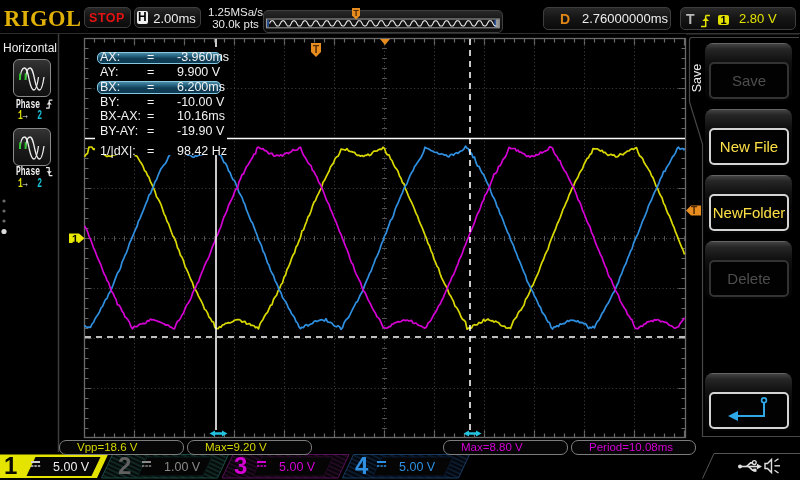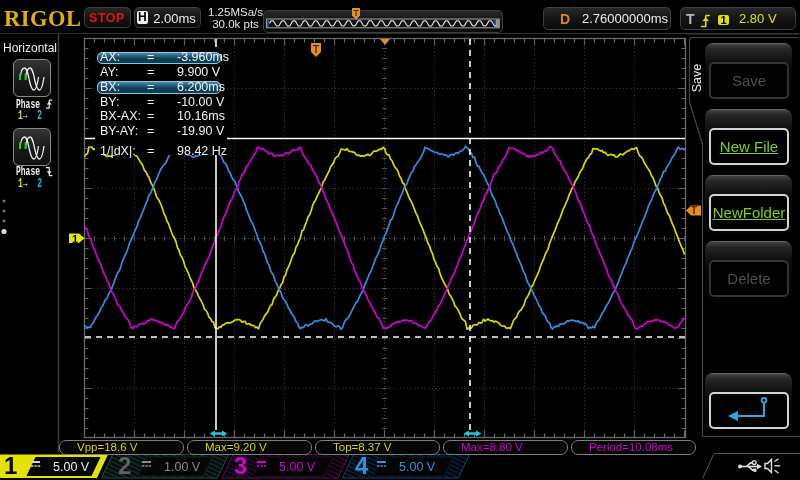--- a/index.html
+++ b/index.html
@@ -37,21 +37,21 @@
 .mlab { position:absolute; left:5px; }
 .meq  { position:absolute; left:52px; }
 .mval { position:absolute; left:66px;margin-left:16px; }
 .mpill { position:absolute; left:2px; width:124px; height:12.5px; border-radius:5px;
   background:linear-gradient(180deg,#4d8aa5 0,#2a6a88 25%,#113f58 55%,#0d3b54 100%);
   border:1.3px solid #86c8e0; }
 .pill { position:absolute; top:440px; width:125px; height:14.5px; border:1px solid #7d7d7d;
   border-radius:7px; background:#060606; font-size:11.5px; line-height:13.5px; padding-left:17px; }
 .menu-btn { position:absolute; left:709px; width:80px; height:37px; background:#020202;
   border-radius:5px; font-size:15px; text-align:center; line-height:34px; }
-.mb-on  { border:2px solid #d4d4d4; color:#84cc16;text-decoration:underline; }
+.mb-on  { border:2px solid #d4d4d4; color:#fde047; }
 .mb-off { border:2px solid #333333; color:#4e4e4e; }
 .keycap { position:absolute; left:704.5px; width:87.5px; height:58px; border-radius:8px;
   background:linear-gradient(180deg,#777 0,#404040 1.5px,#262626 6px,#111 18px,#070707 55%,#050505 100%); }
 .savetxt { position:absolute; color:#ededed; font-size:12.5px; transform:rotate(-90deg);
   transform-origin:center; left:677px; top:71px; width:40px; height:14px; text-align:center; line-height:14px; }
 </style></head>
 <body>
 <div id="scr">
 
 <svg class="abs" style="left:0;top:0" width="800" height="480">
@@ -264,21 +264,20 @@
       </div>
   <div class="mrow" style="top:97px">
         <span class="mlab">1/|dX|:</span>
         <span class="meq">=</span>
         <span class="mval">98.42&nbsp;Hz</span>
       </div>
 </div>
 
 <div class="pill" style="left:59px;color:#d6d600">Vpp=18.6&nbsp;V</div>
 <div class="pill" style="left:187px;color:#d6d600">Max=9.20&nbsp;V</div>
-<div class="pill" style="left:315px;color:#d6d600">Top=8.37&nbsp;V</div>
 <div class="pill" style="left:443px;color:#d400d4">Max=8.80&nbsp;V</div>
 <div class="pill" style="left:571px;color:#d400d4">Period=10.08ms</div>
 
 <div class="savetxt">Save</div>
 <div class="keycap" style="top:43px"></div>
 <div class="keycap" style="top:109px"></div>
 <div class="keycap" style="top:175px"></div>
 <div class="keycap" style="top:241px"></div>
 <div class="keycap" style="top:373px"></div>
 <div class="menu-btn mb-off" style="top:61.5px">Save</div>

